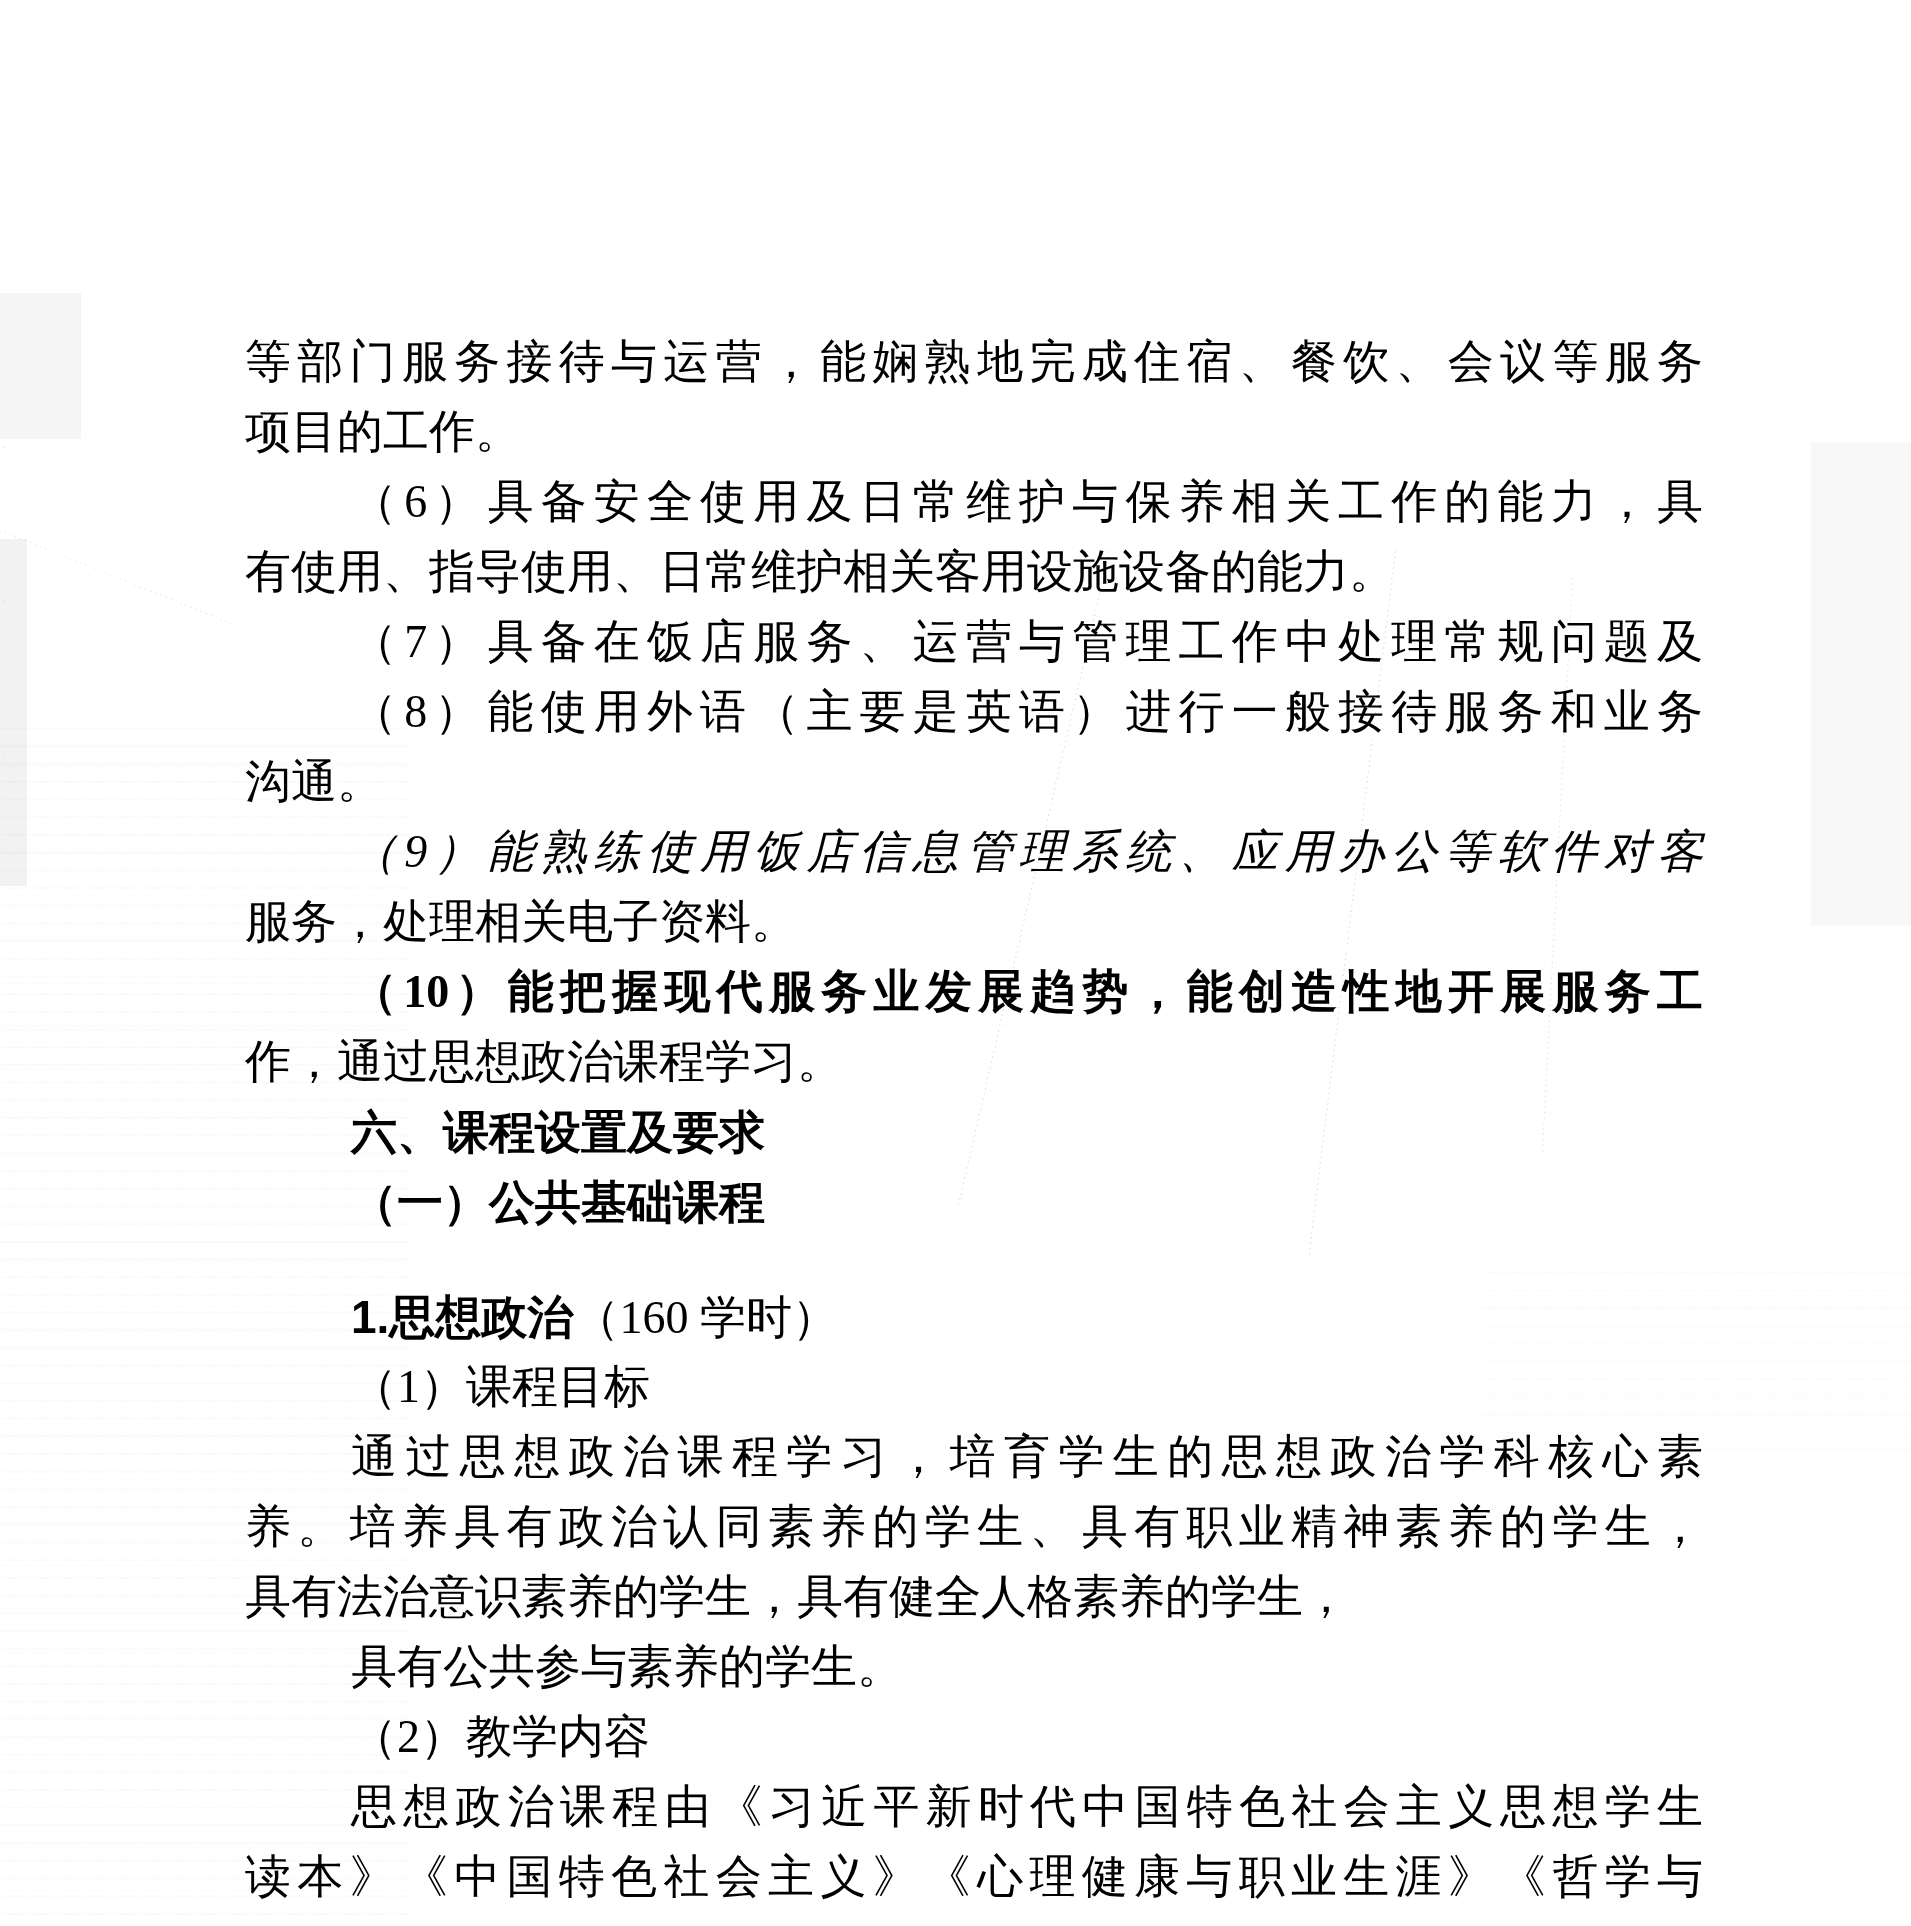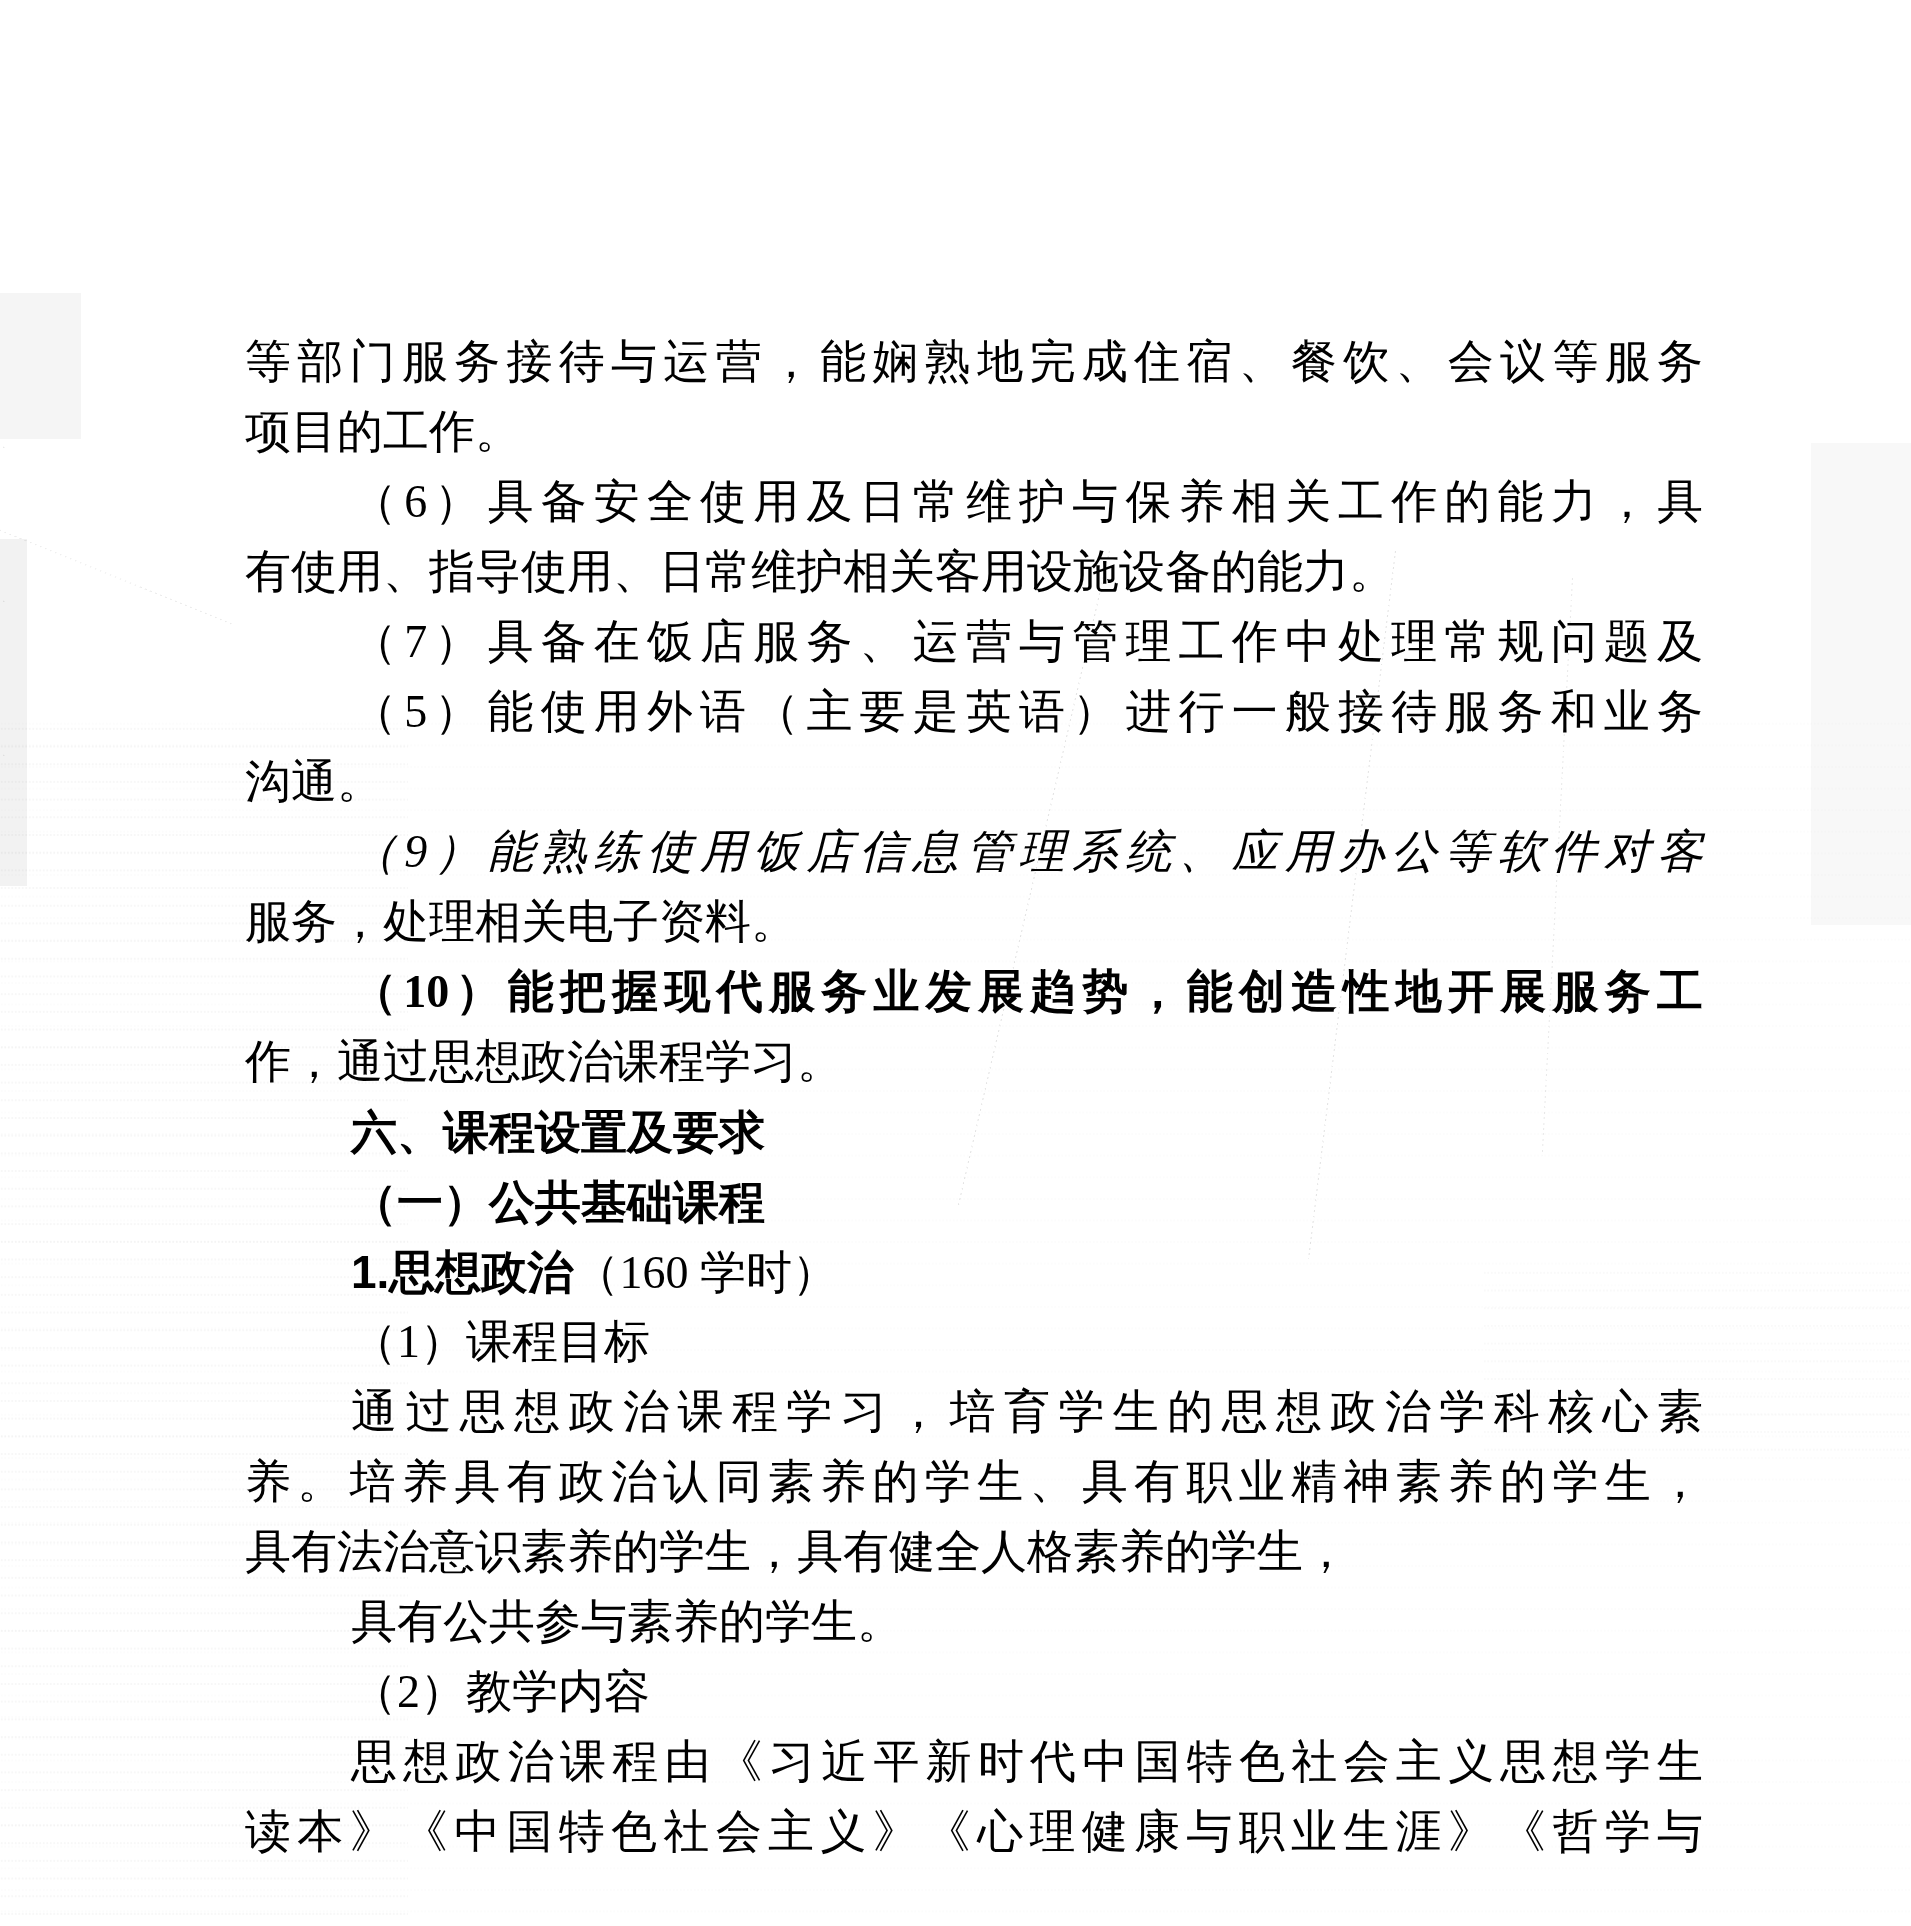--- a/index.html
+++ b/index.html
@@ -80,29 +80,29 @@
   <div class="diag" id="diag-5"></div>
   <div class="diag" id="diag-6"></div>
   <div class="diag" id="diag-7"></div>
 
   <div id="doc-body">
       <div class="line full"><span class="seg-body">等部门服务接待与运营，能娴熟地完成住宿、餐饮、会议等服务</span></div>
       <div class="line short"><span class="seg-body">项目的工作。</span></div>
       <div class="line full" style="padding-left: 106px;"><span class="seg-body">（6）具备安全使用及日常维护与保养相关工作的能力，具</span></div>
       <div class="line short"><span class="seg-body">有使用、指导使用、日常维护相关客用设施设备的能力。</span></div>
       <div class="line full" style="padding-left: 106px; font-family: Liberation Serif, serif;"><span class="seg-body">（7）具备在饭店服务、运营与管理工作中处理常规问题及</span></div>
-      <div class="line full" style="padding-left: 106px;"><span class="seg-body">（5）能使用外语（主要是英语）进行一般接待服务和业务</span></div>
+      <div class="line full" style="padding-left: 106px;"><span class="seg-body">（8）能使用外语（主要是英语）进行一般接待服务和业务</span></div>
       <div class="line short"><span class="seg-body">沟通。</span></div>
       <div class="line full" style="padding-left: 106px; font-style: italic;"><span class="seg-body">（9）能熟练使用饭店信息管理系统、应用办公等软件对客</span></div>
       <div class="line short"><span class="seg-body">服务，处理相关电子资料。</span></div>
       <div class="line full" style="padding-left: 106px; font-weight: bold;"><span class="seg-body">（10）能把握现代服务业发展趋势，能创造性地开展服务工</span></div>
       <div class="line short"><span class="seg-body">作，通过思想政治课程学习。</span></div>
       <div class="line short" style="padding-left: 106px;"><span class="seg-heading">六、课程设置及要求</span></div>
       <div class="line short" style="padding-left: 106px;"><span class="seg-heading">（一）公共基础课程</span></div>
-      <div class="line short" style="padding-left: 106px;"><span class="seg-heading">1.思想政治</span><span class="seg-body">（160 学时）</span></div>
+      <div class="line short" style="padding-left: 106px; margin-top: 45px;"><span class="seg-heading">1.思想政治</span><span class="seg-body">（160 学时）</span></div>
       <div class="line short" style="padding-left: 106px;"><span class="seg-body">（1）课程目标</span></div>
       <div class="line full" style="padding-left: 106px;"><span class="seg-body">通过思想政治课程学习，培育学生的思想政治学科核心素</span></div>
       <div class="line full"><span class="seg-body">养。培养具有政治认同素养的学生、具有职业精神素养的学生，</span></div>
       <div class="line short"><span class="seg-body">具有法治意识素养的学生，具有健全人格素养的学生，</span></div>
       <div class="line short" style="padding-left: 106px;"><span class="seg-body">具有公共参与素养的学生。</span></div>
       <div class="line short" style="padding-left: 106px;"><span class="seg-body">（2）教学内容</span></div>
       <div class="line full" style="padding-left: 106px;"><span class="seg-body">思想政治课程由《习近平新时代中国特色社会主义思想学生</span></div>
       <div class="line full"><span class="seg-body">读本》《中国特色社会主义》《心理健康与职业生涯》《哲学与</span></div>
     </div>
 

